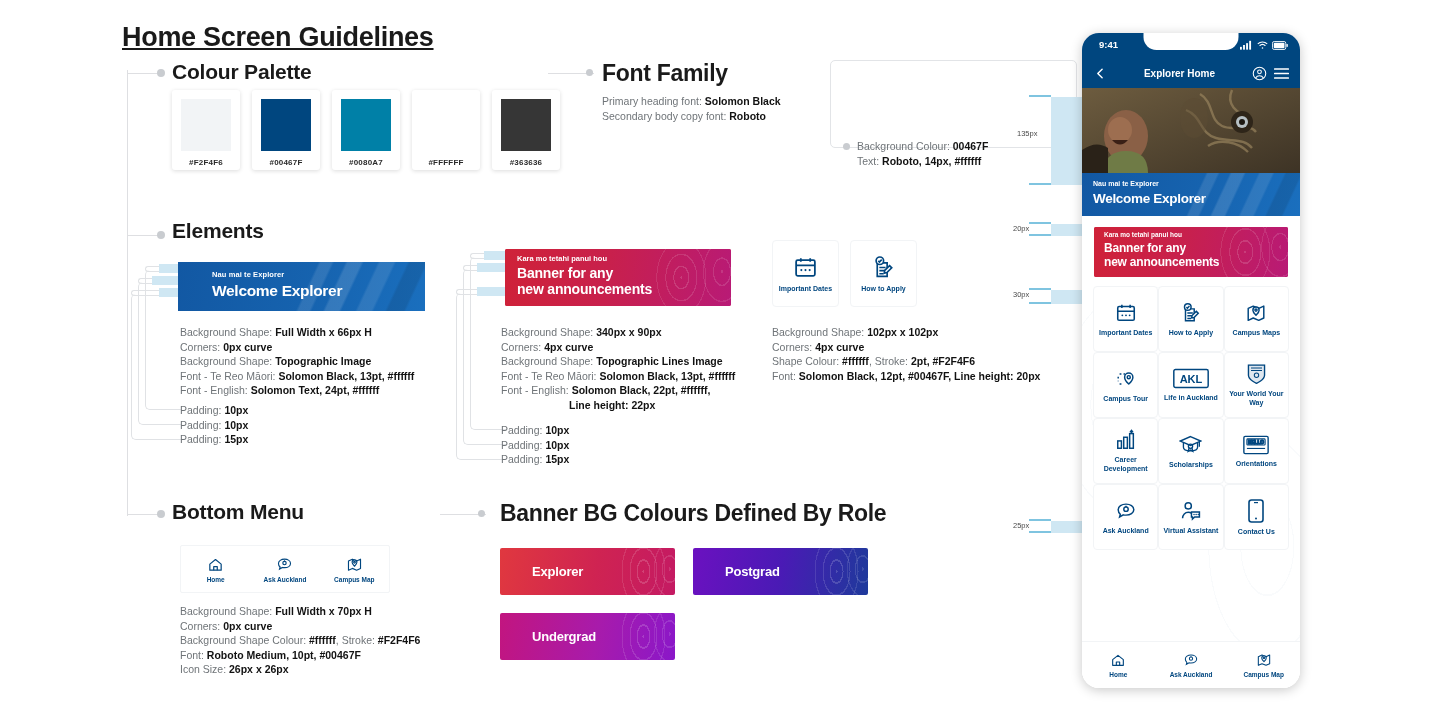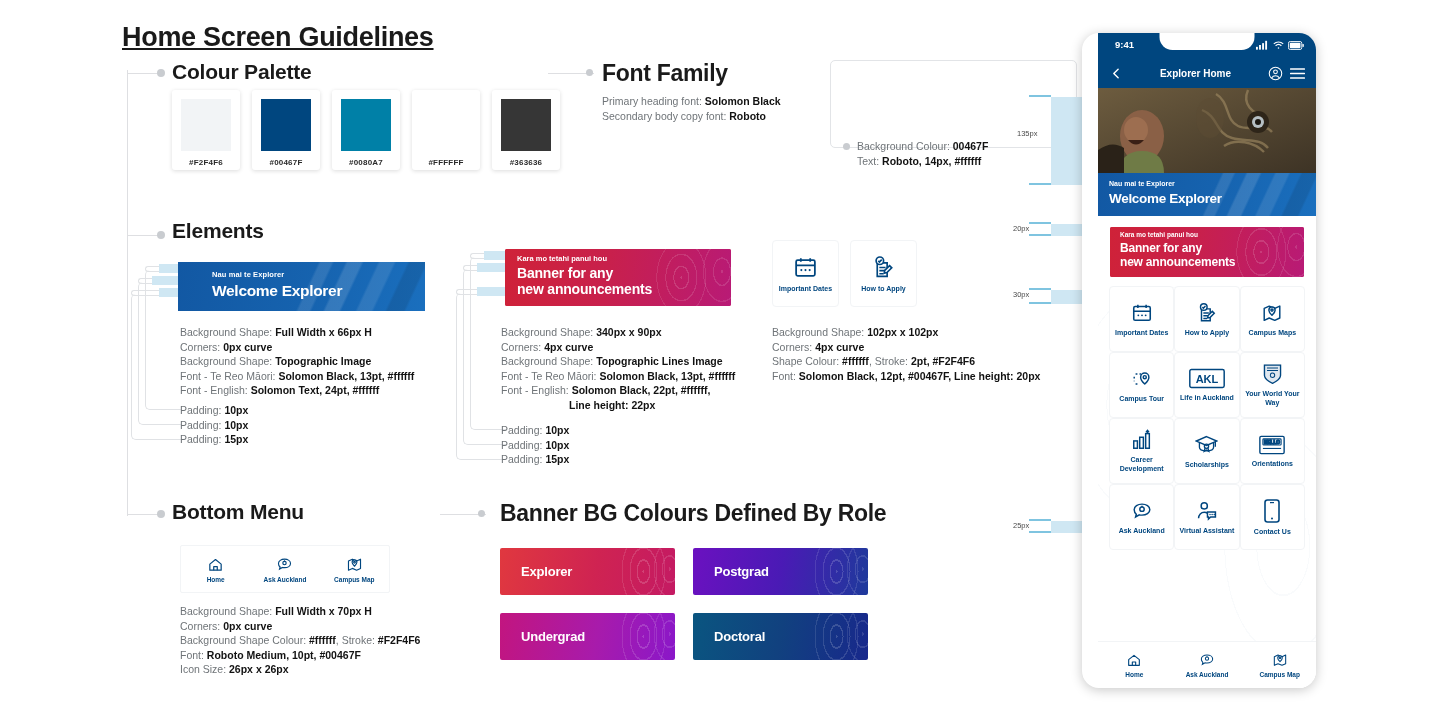--- a/index.html
+++ b/index.html
@@ -99,29 +99,29 @@
   #bm-mock .bm-label{font-size:6.5px;font-weight:bold;color:#00467F;margin-top:3px;}
   #bm-spec{position:absolute;left:180px;top:604px;}
 
   
   #bg-conn{position:absolute;left:440px;top:514px;width:46px;height:1px;background:#dedfe2;}
   #bg-dot{position:absolute;left:478px;top:510px;}
   #bg-head{position:absolute;left:500px;top:500px;}
   #roles{position:absolute;left:500px;top:548px;width:368px;
      display:grid;grid-template-columns:175px 175px;gap:18px 18px;}
   .role{height:47px;border-radius:2px;position:relative;overflow:hidden;display:flex;align-items:center;}
-  .role span{position:relative;z-index:2;color:#fff;font-size:13px;font-weight:bold;margin-left:21px;letter-spacing:-.2px;}
+  .role span{position:relative;z-index:2;color:#fff;font-size:13px;font-weight:bold;margin-left:32px;letter-spacing:-.2px;}
   .role .lines{position:absolute;inset:0;
      background:
       radial-gradient(ellipse 40px 70px at 82% 50%, rgba(255,255,255,.16) 0 1px, rgba(255,255,255,0) 1px 6px, rgba(255,255,255,.16) 6px 7px, rgba(255,255,255,0) 7px 13px, rgba(255,255,255,.13) 13px 14px, rgba(255,255,255,0) 14px 21px, rgba(255,255,255,.11) 21px 22px, rgba(255,255,255,0) 22px),
       radial-gradient(ellipse 34px 60px at 97% 45%, rgba(255,255,255,.13) 0 1px, rgba(255,255,255,0) 1px 7px, rgba(255,255,255,.13) 7px 8px, rgba(255,255,255,0) 8px 15px, rgba(255,255,255,.10) 15px 16px, rgba(255,255,255,0) 16px);}
 
   
   #phone{position:absolute;left:1082px;top:33px;width:218px;height:655px;
-      background:#fff;border-radius:17px;box-shadow:0 2px 12px rgba(0,0,0,.22);overflow:hidden;padding-left:16px;}
+      background:#fff;border-radius:17px;box-shadow:0 2px 12px rgba(0,0,0,.22);overflow:hidden;}
   #ph-status{height:26px;background:#00467F;position:relative;}
   #ph-time{position:absolute;left:17px;top:6px;color:#fff;font-size:9.5px;font-weight:bold;}
   #ph-notch{position:absolute;left:50%;transform:translateX(-50%);top:-6px;width:95px;height:23px;background:#fff;border-radius:0 0 13px 13px;}
   #ph-rightico{position:absolute;right:12px;top:7px;display:flex;align-items:center;gap:4px;}
   #ph-nav{height:29px;background:#00467F;display:flex;align-items:center;position:relative;}
   #ph-navtitle{flex:1;text-align:center;color:#fff;font-size:10px;font-weight:bold;}
   #ph-hero{height:85px;position:relative;overflow:hidden;
      background:linear-gradient(120deg,#5b4a33 0%,#7d6a4a 26%,#a08a63 52%,#6e5c40 74%,#4b3e2b 100%);}
   #ph-welcome{height:43px;position:relative;overflow:hidden;background:#1561ab;}
   #ph-welcome .te{position:absolute;left:11px;top:7px;font-size:7px;font-weight:bold;color:#fff;}
@@ -337,24 +337,20 @@
       <span>Explorer</span>
     </div>
     <div class="role" style="background:linear-gradient(100deg,#6b11c0 0%,#4a1ab5 50%,#1e3a9b 100%);">
       <div class="lines"></div>
       <span>Postgrad</span>
     </div>
     <div class="role" style="background:linear-gradient(100deg,#c2157f 0%,#a81bab 55%,#8a17c9 100%);">
       <div class="lines"></div>
       <span>Undergrad</span>
     </div>
-    <div class="role" style="background:linear-gradient(100deg,#0a5580 0%,#11417f 50%,#18288c 100%);">
-      <div class="lines"></div>
-      <span>Doctoral</span>
-    </div>
   </div>
 
   <div class="meas">
     <div class="tick" style="left:1029px;top:95px;"></div>
     <div class="box" style="left:1051px;top:97px;width:32px;height:88px;"></div>
     <div class="tick" style="left:1029px;top:183px;"></div>
     <div class="cap" style="left:1017px;top:129px;">135px</div>
   </div>
   <div class="meas">
     <div class="tick" style="left:1029px;top:222px;"></div>

